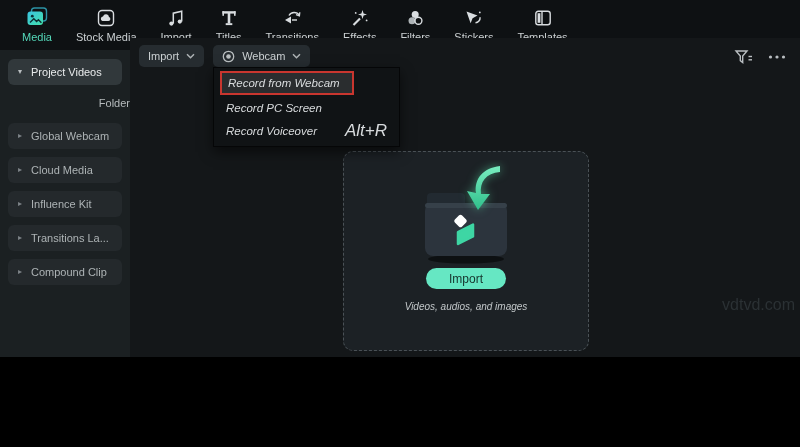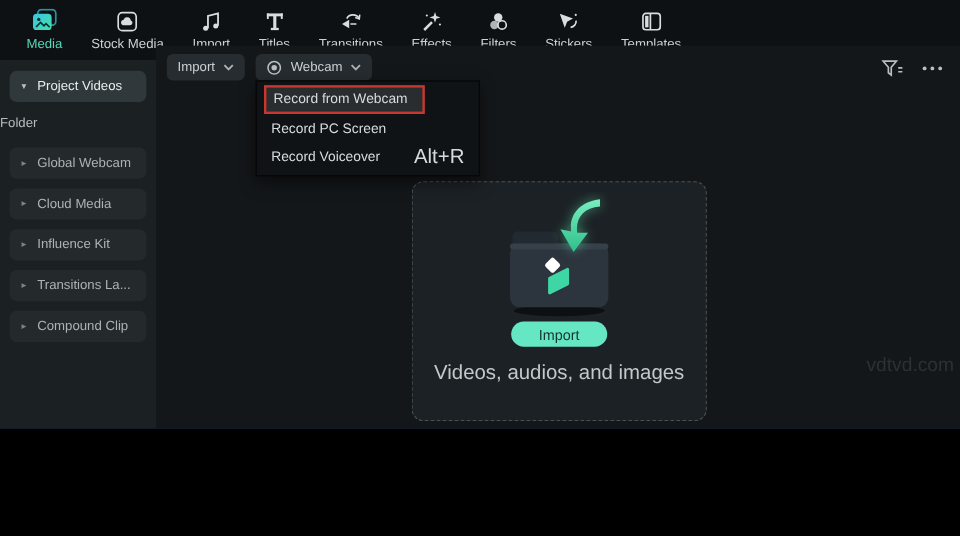--- a/index.html
+++ b/index.html
@@ -27,21 +27,21 @@
   }
   .side-item {
     margin:0 8px 8px 8px; height:26px; border-radius:6px; background:#24292c;
     display:flex; align-items:center; gap:9px; padding-left:10px;
     box-sizing:border-box; font-size:11px; color:#adb3b5; cursor:default;
   }
   .side-item.first { margin-top:9px; }
   .side-item.selected { background:#31383b; color:#e9ebec; }
   .caret { font-size:8px; color:#7d8488; line-height:1; }
   .side-item.selected .caret { color:#b9bec0; }
-  .folder-label { text-align:left; font-size:11px; color:#b6bbbd; margin:12px 0 14px 0; }
+  .folder-label { text-align:right; font-size:11px; color:#b6bbbd; margin:12px 0 14px 0; }
 
   .side-footer { position:absolute; bottom:7px; left:0; width:130px; height:22px; }
   .sf-icon { position:absolute; top:2px; }
   .sf-new { left:16px; }
   .sf-del { left:46px; opacity:.45; }
   .collapse-btn {
     position:absolute; right:8px; top:0; width:24px; height:19px;
     background:#262c2f; border-radius:4px; display:flex; align-items:center;
     justify-content:center; color:#4ccfb2; font-size:13px; font-weight:bold; cursor:default;
   }
@@ -58,21 +58,21 @@
   .top-right-icons { position:absolute; top:11px; right:14px; display:flex; gap:14px; align-items:center; }
 
   
   .menu {
     position:absolute; left:83px; top:29px; width:187px; z-index:5;
     background:#101315; border:1px solid #050607; box-shadow:0 5px 12px rgba(0,0,0,.55);
     padding:2px 0 4px 0; box-sizing:border-box;
   }
   .menu-item {
     height:23px; display:flex; align-items:center; padding:0 12px;
-    font-size:11.5px; color:#d8dbdd; cursor:default;
+    font-size:11.5px; color:#d8dbdd; cursor:default;font-style:italic;
   }
   .menu-item.hl-row { padding:0; height:26px; }
   .hl-box {
     margin-left:6px; height:20px; border:2px solid #c9362f; background:#2a2d2f;
     display:flex; align-items:center; padding:0 12px 0 6px; min-width:100px;
   }
   .shortcut { margin-left:auto; font-size:17px; color:#d8dbdd; }
 
   
   .dropzone {
@@ -81,21 +81,21 @@
     display:flex; flex-direction:column; align-items:center; box-sizing:border-box;
     cursor:default;
   }
   .folder-art { margin-top:8px; }
   .glow-arrow { filter:drop-shadow(0 0 5px rgba(95,233,177,.55)); }
   .import-pill {
     margin-top:2px; width:80px; height:21px; border-radius:11px; background:#66e7c3;
     color:#16352d; font-size:12px; display:flex; align-items:center; justify-content:center;
     cursor:default;
   }
-  .dz-caption { margin-top:12px; font-size:17px; color:#c3c8ca; }
+  .dz-caption { margin-top:12px; font-size:10px; color:#c3c8ca;font-style:italic; }
 
   .watermark { position:absolute; right:5px; top:296px; font-size:16px; color:#2b3134; }
 
   svg { display:block; }
 </style>
 </head>
 <body>
 
 <div class="app">
 

